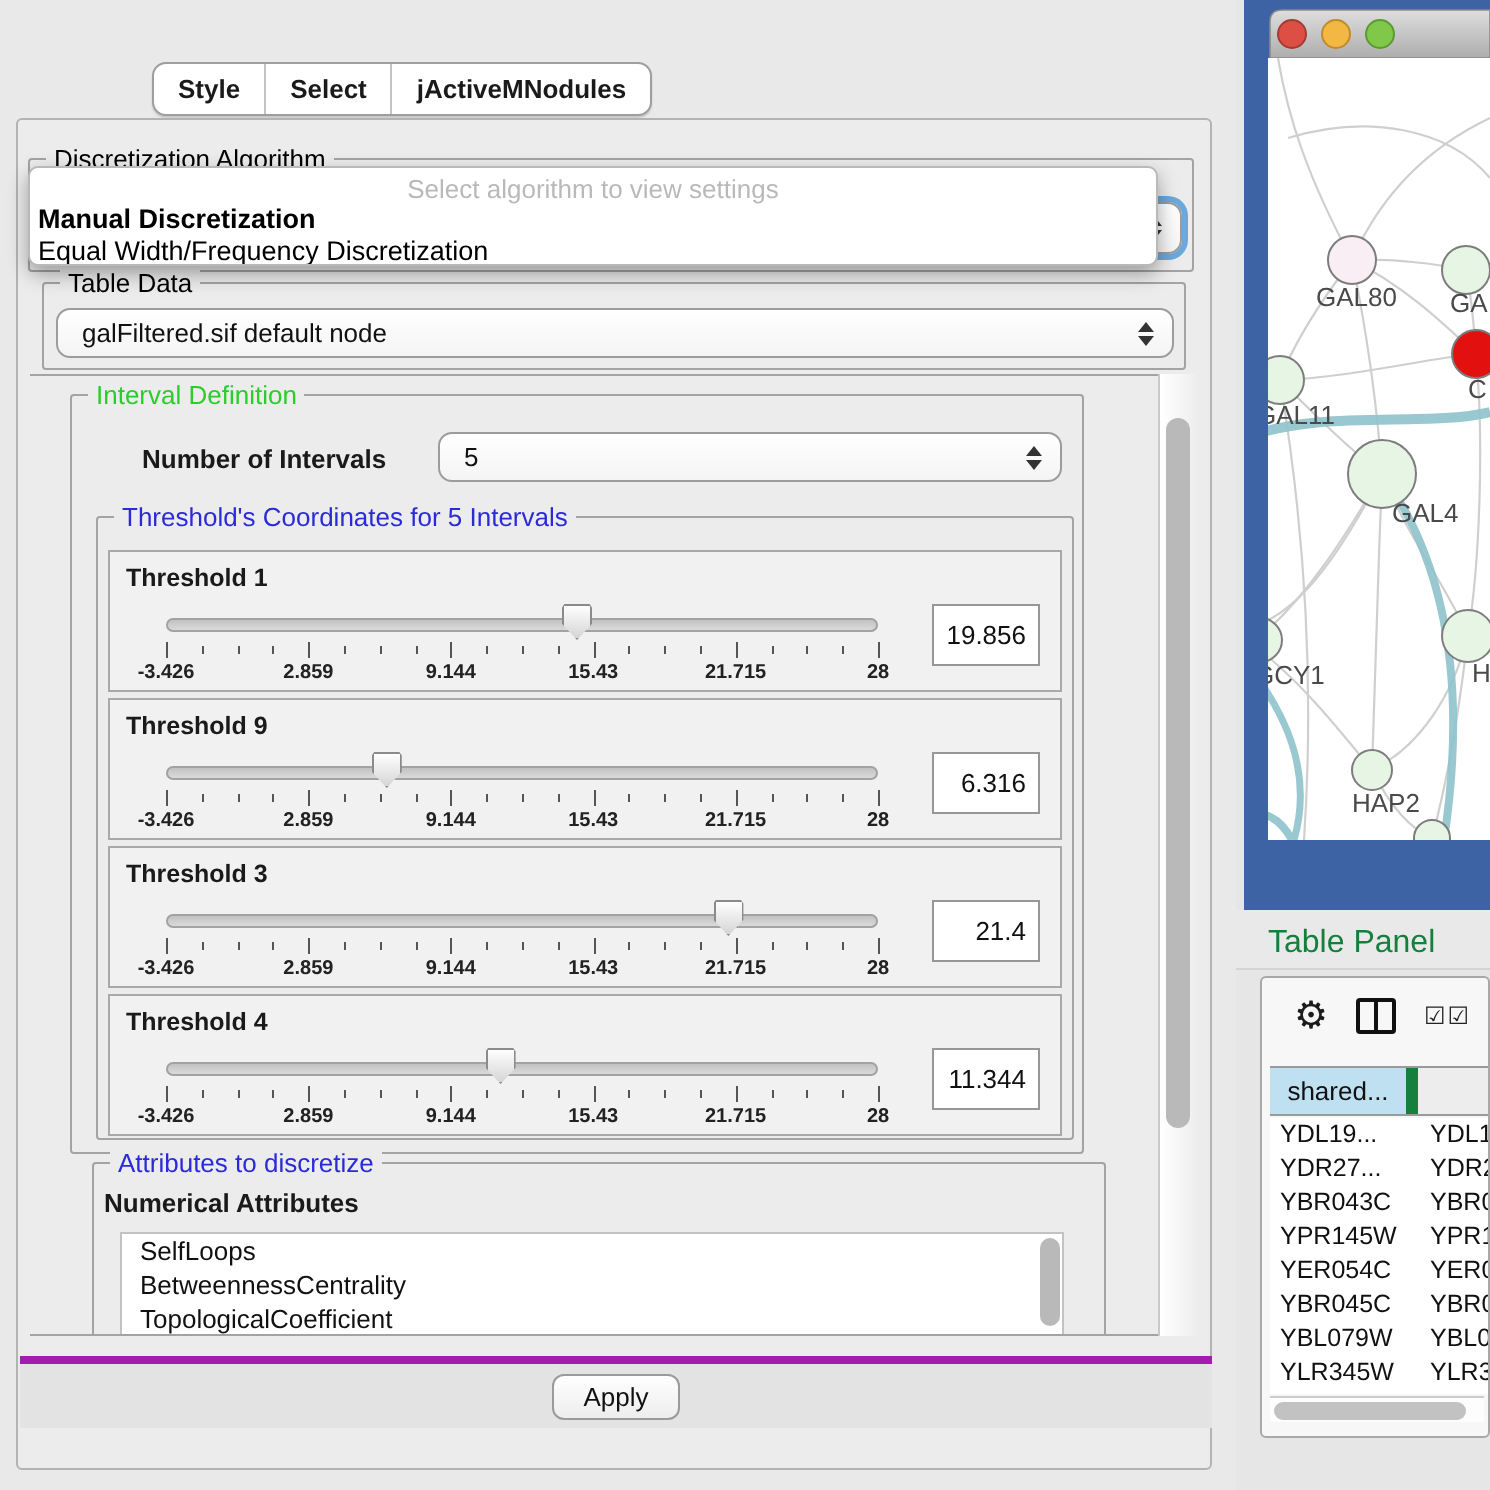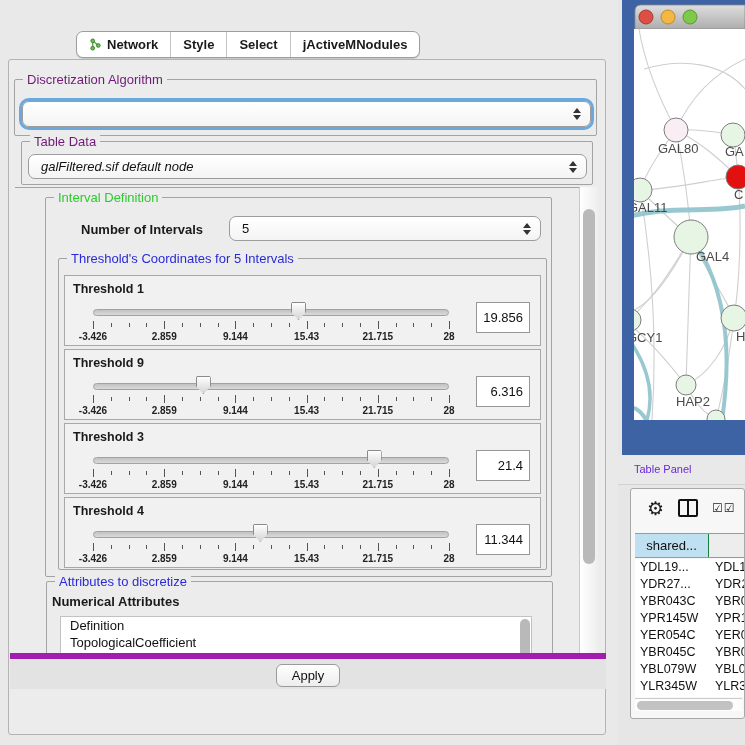--- a/index.html
+++ b/index.html
@@ -20,21 +20,21 @@
   .seg .s-item.sel { background:linear-gradient(#8f8f8f,#7f7f7f); color:#efefef; border-left-color:#7a7a7a; }
   .seg-top { left:76px; top:31px; height:27px; }
 
   
   .main { position:absolute; left:8px; top:59px; width:598px; height:676px; background:#ececec; border:1px solid #b3b3b3; border-radius:3px; }
 
   .group { position:absolute; border:1px solid #a3a3a3; border-radius:2px; }
   .legend { position:absolute; top:-8px; left:8px; background:#ececec; padding:0 4px; font-size:13px; white-space:nowrap; }
   .legend.green { color:var(--green-label); }
   .legend.blue  { color:var(--blue-label); }
-  .legend.dark  { color:#701a75; }
+  .legend.dark  { color:#000000; }
 
   .combo { position:absolute; background:linear-gradient(#ffffff,#f4f4f4); border:1px solid #9c9c9c; border-radius:7px; font-size:13px; display:flex; align-items:center; }
   .combo .c-text { padding-left:12px; flex:1; color:#111; }
   .combo .spin { width:18px; display:flex; flex-direction:column; align-items:center; gap:2px; margin-right:4px; }
   .combo .up { width:0; height:0; border-left:4px solid transparent; border-right:4px solid transparent; border-bottom:5px solid #333; }
   .combo .dn { width:0; height:0; border-left:4px solid transparent; border-right:4px solid transparent; border-top:5px solid #333; }
   .combo.focus { box-shadow:0 0 0 3px var(--focus-blue); }
 
   
   .popup { position:absolute; left:5px; top:23px; width:565px; height:50px; background:#fff; border:1px solid #b9b9b9; border-radius:5px; box-shadow:0 4px 10px rgba(0,0,0,.35); z-index:30; overflow:hidden; }
@@ -56,93 +56,91 @@
   .tick.minor { height:4px; top:47px; }
   .tick.major { height:8px; top:45px; }
   .tlab { position:absolute; top:55px; width:60px; text-align:center; font-size:10px; font-weight:bold; color:#222; }
   .vbox { position:absolute; right:10px; top:26px; width:54px; height:31px; background:#fff; border:1px solid #979797; font-size:13px; text-align:right; line-height:29px; padding-right:6px; }
 
   .attr-title { position:absolute; left:5px; top:12px; font-size:13px; font-weight:bold; color:#1a1a1a; }
   .attr-list { position:absolute; left:13px; top:34px; width:472px; height:60px; background:#fff; border:1px solid #c2c2c2; overflow:hidden; font-size:13px; }
   .attr-list .it { padding:1px 0 1px 9px; line-height:15px; }
   .attr-sb { position:absolute; left:459px; top:2px; width:10px; height:44px; background:#b9b9b9; border-radius:5px; }
 
-  .band { position:absolute; left:1px; top:593px; width:596px; height:36px; background:#e3e3e3; border-top:6px solid #a21caf; }
+  .band { position:absolute; left:1px; top:618px; width:596px; height:36px; background:#e3e3e3; border-top:4px solid #a21caf; }
   .apply-btn { position:absolute; left:266px; top:5px; width:64px; height:23px; background:linear-gradient(#ffffff,#ededed); border:1px solid #9a9a9a; border-radius:6px; font-size:13px; text-align:center; line-height:21px; }
 
   
   .net-ic { width:13px; height:13px; }
 
   
   .net-win { position:absolute; left:622px; top:0; width:123px; height:455px; }
   .tp-bar { position:absolute; left:618px; top:455px; width:127px; height:30px; background:#e9e9e9; border-bottom:1px solid #d4d4d4; }
-  .tp-title { position:absolute; left:16px; top:8px; font-size:11px; color:#6d28d9; }
+  .tp-title { position:absolute; left:16px; top:8px; font-size:16px; color:#15803d; }
   .tp-panel { position:absolute; left:630px; top:488px; width:115px; height:231px; background:#f7f7f7; border:1px solid #a8a8a8; border-radius:3px; overflow:hidden; }
   .tp-toolbar { position:absolute; left:0; top:0; width:100%; height:38px; display:flex; align-items:center; gap:14px; padding-left:16px; }
   .gear { font-size:19px; color:#1c1c1c; line-height:1; }
   .colsplit { width:20px; height:18px; border:2px solid #111; border-radius:2px; position:relative; }
   .colsplit:after { content:""; position:absolute; left:7px; top:0; width:2px; height:100%; background:#111; }
   .cbpair { font-size:12px; letter-spacing:1px; color:#222; white-space:nowrap; }
   .thead { position:absolute; left:4px; top:44px; width:200px; height:25px; display:flex; border-top:1px solid #9a9a9a; border-bottom:1px solid #9a9a9a; }
-  .thc { font-size:13px; text-align:center; line-height:23px; border-right:1px solid #15803d; overflow:hidden; white-space:nowrap; }
+  .thc { font-size:13px; text-align:center; line-height:23px; border-right:6px solid #15803d; overflow:hidden; white-space:nowrap; }
   .thc.c1 { width:74px; background:var(--header-blue); }
   .thc.c2 { width:110px; background:#ededed; }
   .tbody { position:absolute; left:4px; top:70px; width:200px; height:138px; overflow:hidden; background:#fff; }
   .trow { display:flex; height:17px; font-size:12.5px; line-height:17px; background:#fff; }
   .trow .c1 { width:74px; padding-left:5px; overflow:hidden; white-space:nowrap; }
   .trow .c2 { width:110px; padding-left:6px; overflow:hidden; white-space:nowrap; }
   .hscroll { position:absolute; left:4px; top:209px; width:107px; height:13px; background:#fdfdfd; border-top:1px solid #ccc; }
   .hthumb { position:absolute; left:2px; top:2px; width:96px; height:9px; background:#c2c2c2; border-radius:5px; }
 </style>
 </head>
 <body>
 
 <div class="cp">
 
   <div class="seg seg-top" id="topTabs">
-      <span class="s-item"><svg class="net-ic" viewBox="0 0 14 14">
-          <line x1="4" y1="3" x2="4" y2="11" stroke="#5aa547" stroke-width="1.4"></line>
-          <line x1="4" y1="3" x2="10" y2="8" stroke="#5aa547" stroke-width="1.4"></line>
-          <circle cx="4" cy="3" r="2" fill="#6cbf55" stroke="#3e7a2e"></circle>
-          <circle cx="4" cy="11" r="2" fill="#6cbf55" stroke="#3e7a2e"></circle>
-          <circle cx="10" cy="8" r="2" fill="#6cbf55" stroke="#3e7a2e"></circle>
-        </svg>Network</span>
       <span class="s-item">Style</span>
       <span class="s-item">Select</span>
       <span class="s-item">jActiveMNodules</span>
     </div>
 
   <div class="main">
 
     <div class="group" style="left:5px; top:19px; width:583px; height:57px;">
       <span class="legend dark">Discretization Algorithm</span>
       <div class="combo focus" style="left:7px; top:21px; width:569px; height:26px;">
         <span class="c-text"></span>
         <span class="spin">
             <span class="up"></span>
             <span class="dn"></span>
           </span>
       </div>
     </div>
 
+    <div class="popup">
+      <div class="prompt">Select algorithm to view settings</div>
+      <div class="opt hl">Manual Discretization</div>
+      <div class="opt">Equal Width/Frequency Discretization</div>
+    </div>
 
     <div class="group" style="left:12px; top:81px; width:572px; height:44px;">
       <span class="legend dark">Table Data</span>
-      <div class="combo" style="left:6px; top:12px; width:559px; height:25px;font-style:italic;">
+      <div class="combo" style="left:6px; top:12px; width:559px; height:25px;">
         <span class="c-text">galFiltered.sif default node</span>
         <span class="spin">
             <span class="up"></span>
             <span class="dn"></span>
           </span>
       </div>
     </div>
 
     <div class="viewport">
 
-      <div class="group" style="left:30px; top:9px; width:507px; height:380px;">
+      <div class="group" style="left:20px; top:9px; width:507px; height:380px;">
         <span class="legend green">Interval Definition</span>
         <span class="noi-label">Number of Intervals</span>
         <div class="combo" style="left:183px; top:18px; width:312px; height:25px;">
           <span class="c-text">5</span>
           <span class="spin">
               <span class="up"></span>
               <span class="dn"></span>
             </span>
         </div>
 
@@ -282,23 +280,23 @@
                 <div class="vbox">11.344</div>
               </div>
             </div>
         </div>
       </div>
 
       <div class="group" style="left:31px; top:393px; width:507px; height:100px;">
         <span class="legend blue">Attributes to discretize</span>
         <span class="attr-title">Numerical Attributes</span>
         <div class="attr-list" id="attrList">
-          <div class="it">Definition</div>
+          <div class="it">SelfLoops</div>
+            <div class="it">BetweennessCentrality</div>
             <div class="it">TopologicalCoefficient</div>
-            <div class="it">BetweennessCentrality</div>
             <div class="attr-sb"></div>
         </div>
       </div>
     </div>
 
     <div class="vscroll">
       <div class="vthumb"></div>
     </div>
 
     <div class="band">

